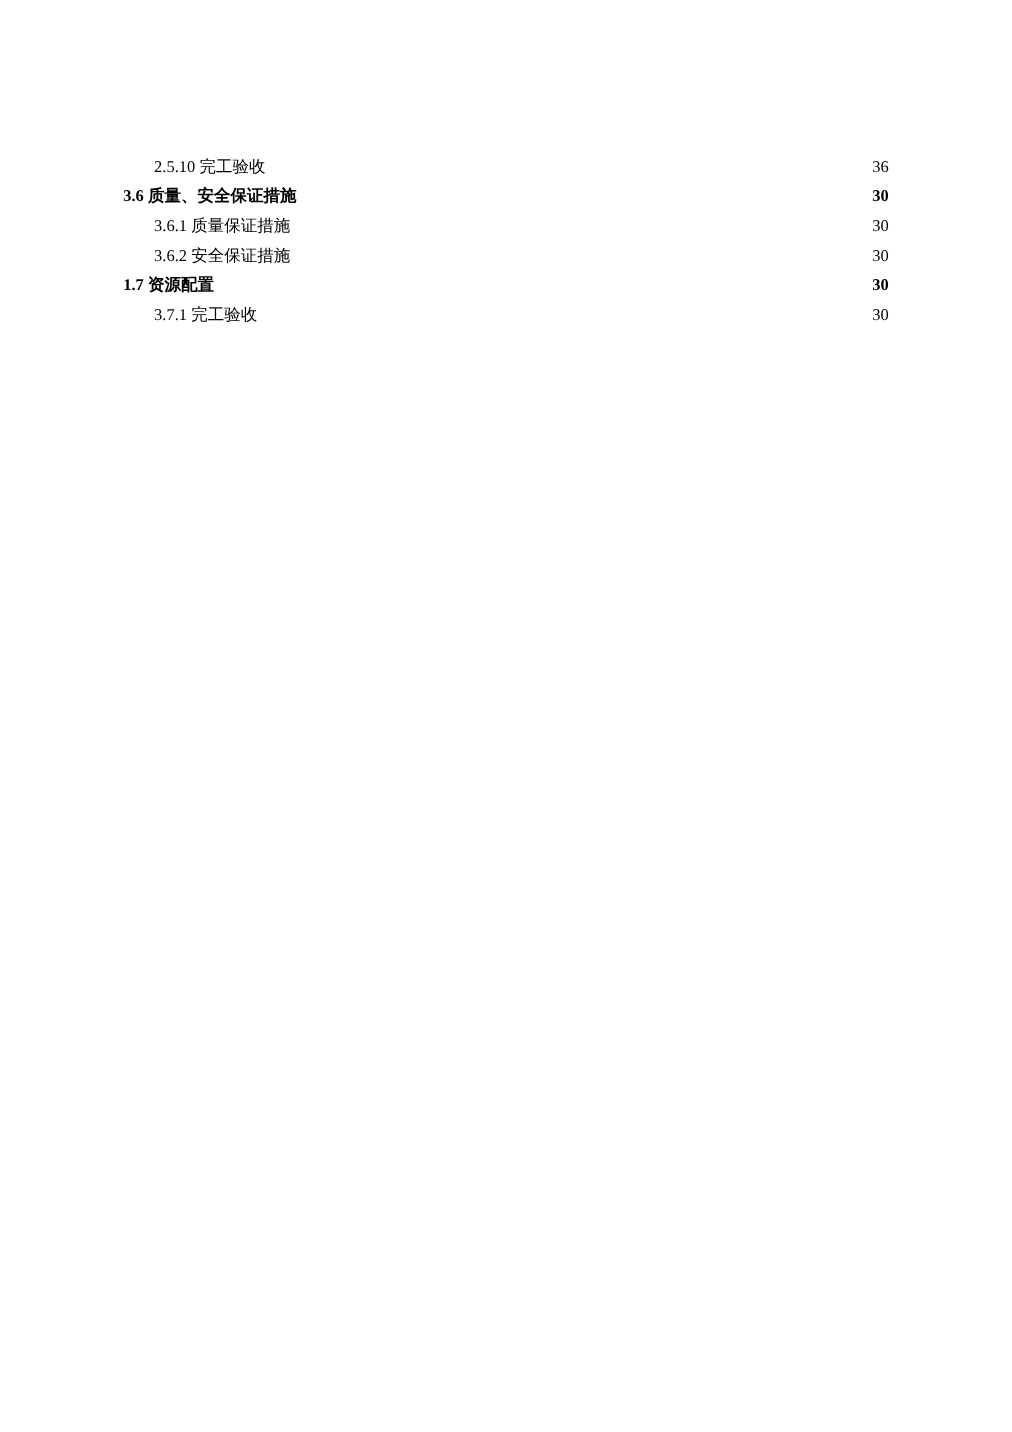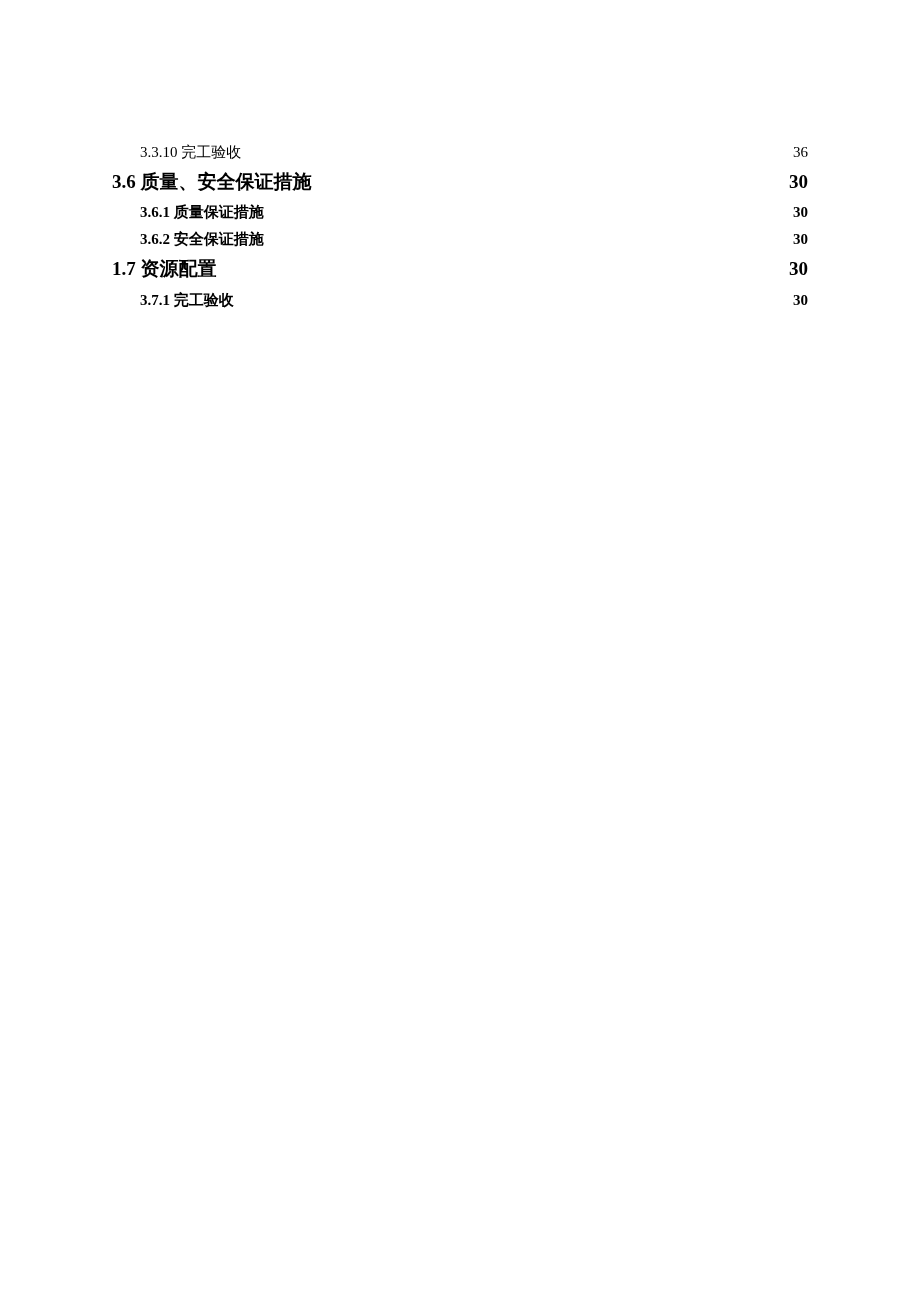--- a/index.html
+++ b/index.html
@@ -20,26 +20,26 @@
     .toc-entry {
       display: flex;
       align-items: baseline;
       margin-bottom: 3px;
       font-size: 15px;
       line-height: 1.6;
       color: #000;
     }
     .toc-entry.level-1 {
       font-weight: bold;
-      font-size: 19px;
+      font-size: 15px;
       gap: 12px;
     }
     .toc-entry.level-2 {
       padding-left: 28px;
-      font-weight: bold;
+      font-weight: normal;
     }
     .toc-entry.level-3 {
       padding-left: 28px;
       font-weight: normal;
     }
     .toc-label {
       white-space: nowrap;
       flex-shrink: 0;
     }
     .toc-dots {
@@ -62,21 +62,21 @@
     }
     .toc-entry.level-1 .toc-page {
       font-weight: bold;
     }
   </style>
 </head>
 <body>
 
 <div class="toc-container">
   <div class="toc-entry level-3">
-    <span class="toc-label">3.3.10 完工验收</span>
+    <span class="toc-label">2.5.10 完工验收</span>
     <span class="toc-dots"></span>
     <span class="toc-page">36</span>
   </div>
   <div class="toc-entry level-1">
     <span class="toc-label">3.6 质量、安全保证措施</span>
     <span class="toc-dots"></span>
     <span class="toc-page">30</span>
   </div>
   <div class="toc-entry level-2">
     <span class="toc-label">3.6.1 质量保证措施</span>

